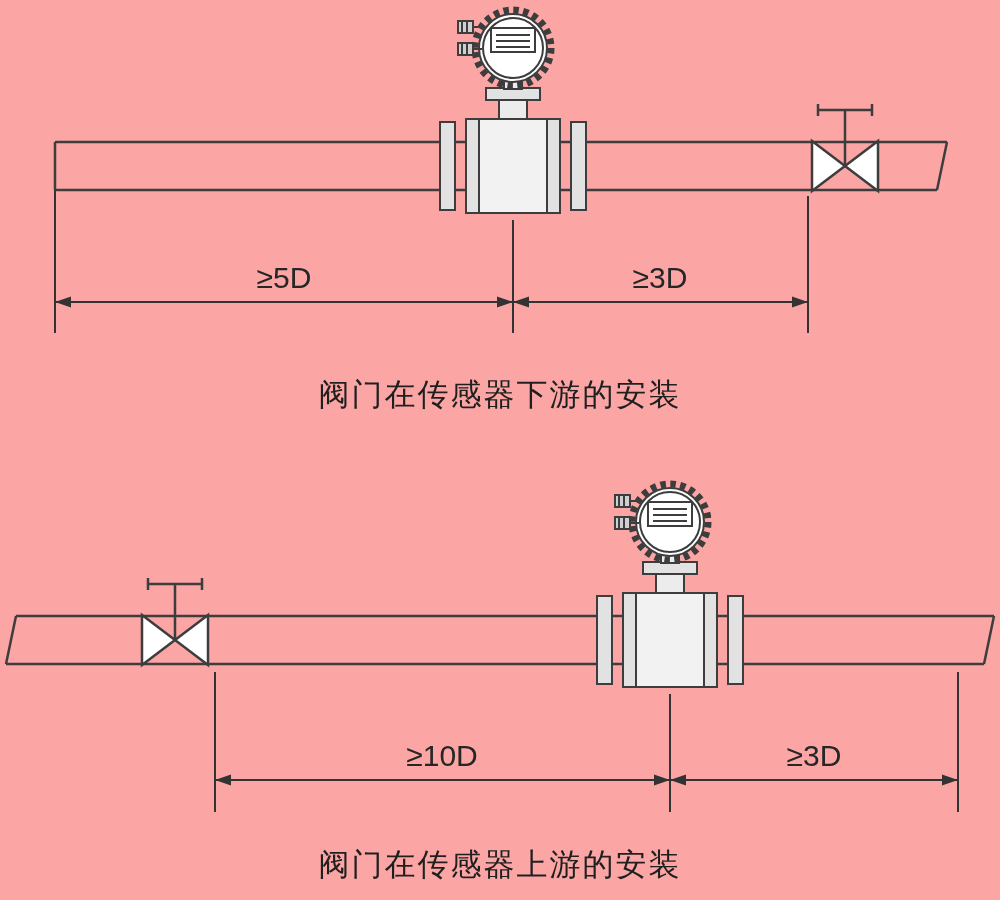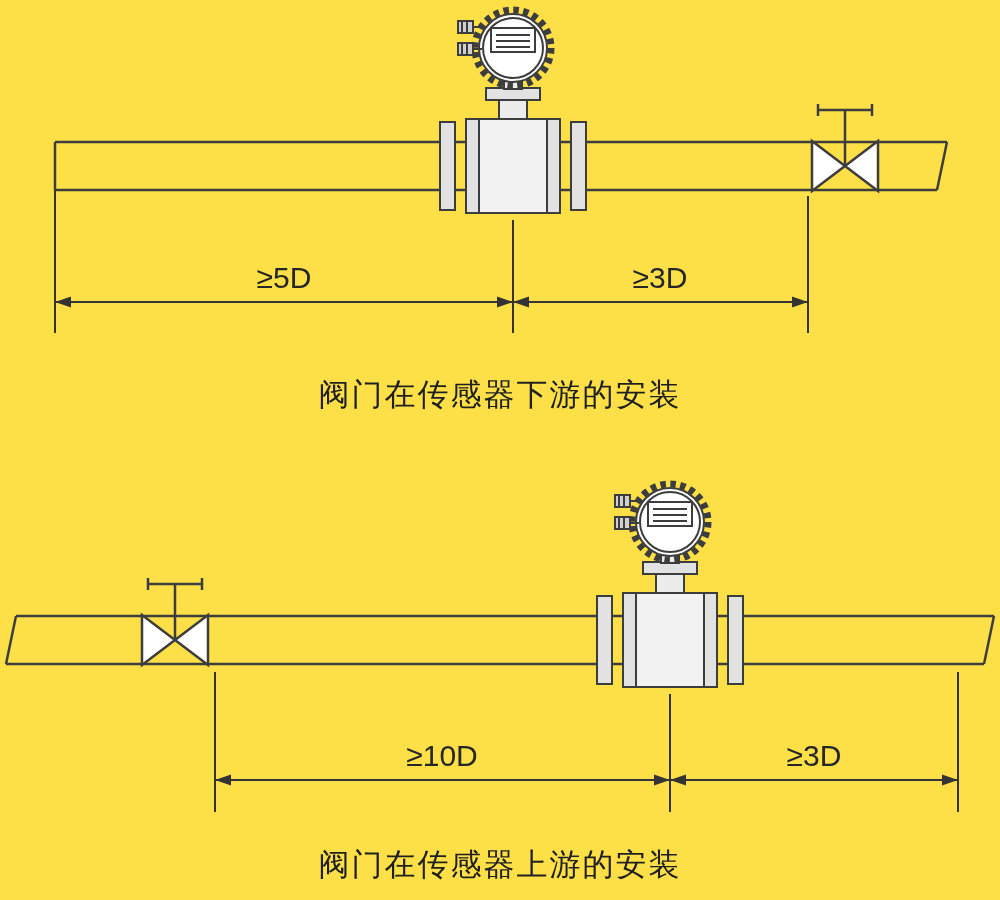--- a/index.html
+++ b/index.html
@@ -4,21 +4,21 @@
 <style>
   html, body {
     margin: 0;
     padding: 0;
     background: #ffffff;
   }
   .canvas {
     position: relative;
     width: 1000px;
     height: 900px;
-    background: #fde047;
+    background: #fca5a5;
     overflow: hidden;
   }
   svg {
     display: block;
   }
   .dim-text {
     font-family: "Liberation Sans", "DejaVu Sans", sans-serif;
     font-size: 30px;
     fill: #262626;
   }

